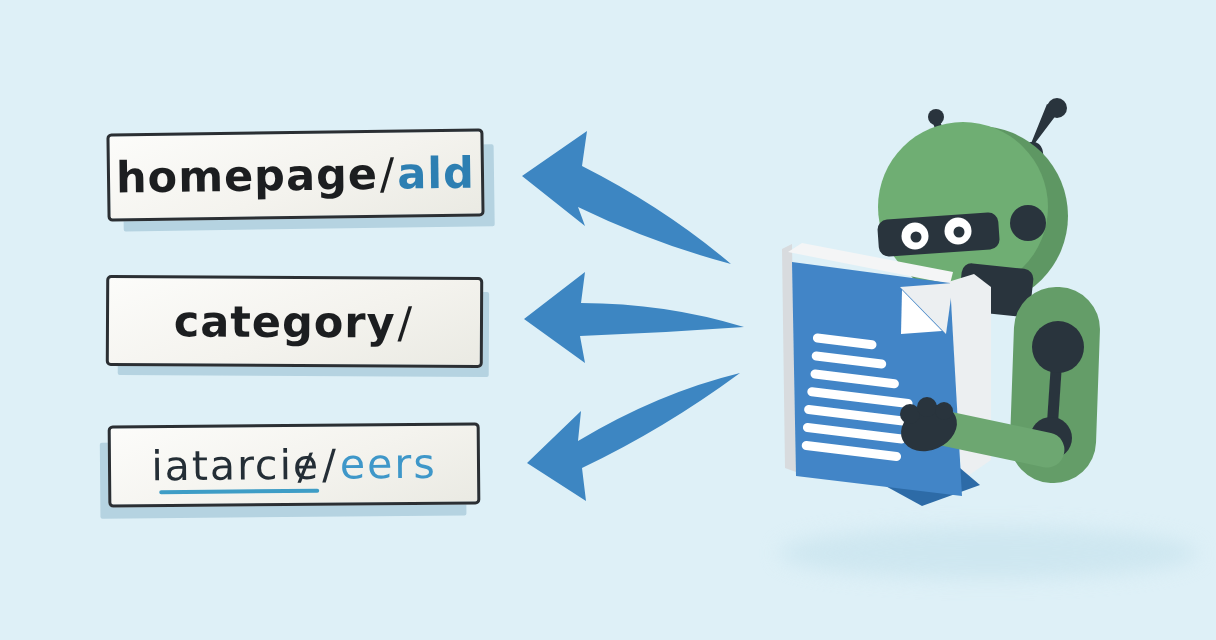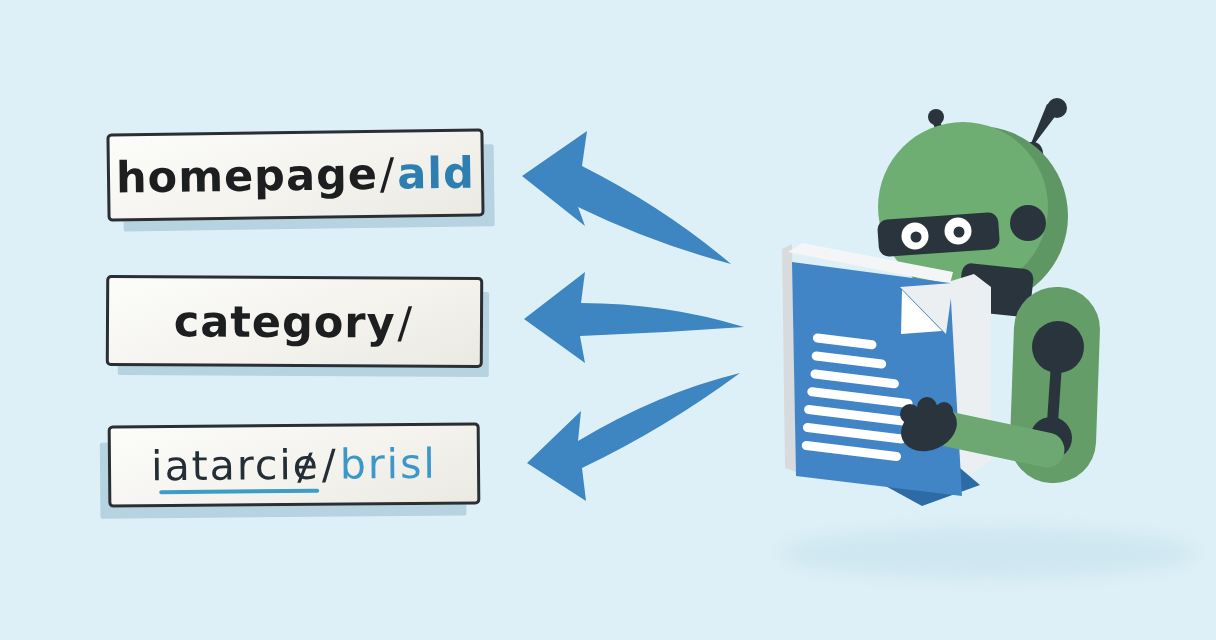--- a/index.html
+++ b/index.html
@@ -175,17 +175,17 @@
   </div>
 
   <div class="slug-box box-2">
     <span class="dark">category</span>
       <span class="slash">/</span>
   </div>
 
   <div class="slug-box box-3">
     <span class="dark">iatarciɇ</span>
       <span class="slash">/</span>
-      <span class="highlight">brisl</span>
+      <span class="highlight">eers</span>
     <div class="underline"></div>
   </div>
 
 </div>
 
 </body></html>

